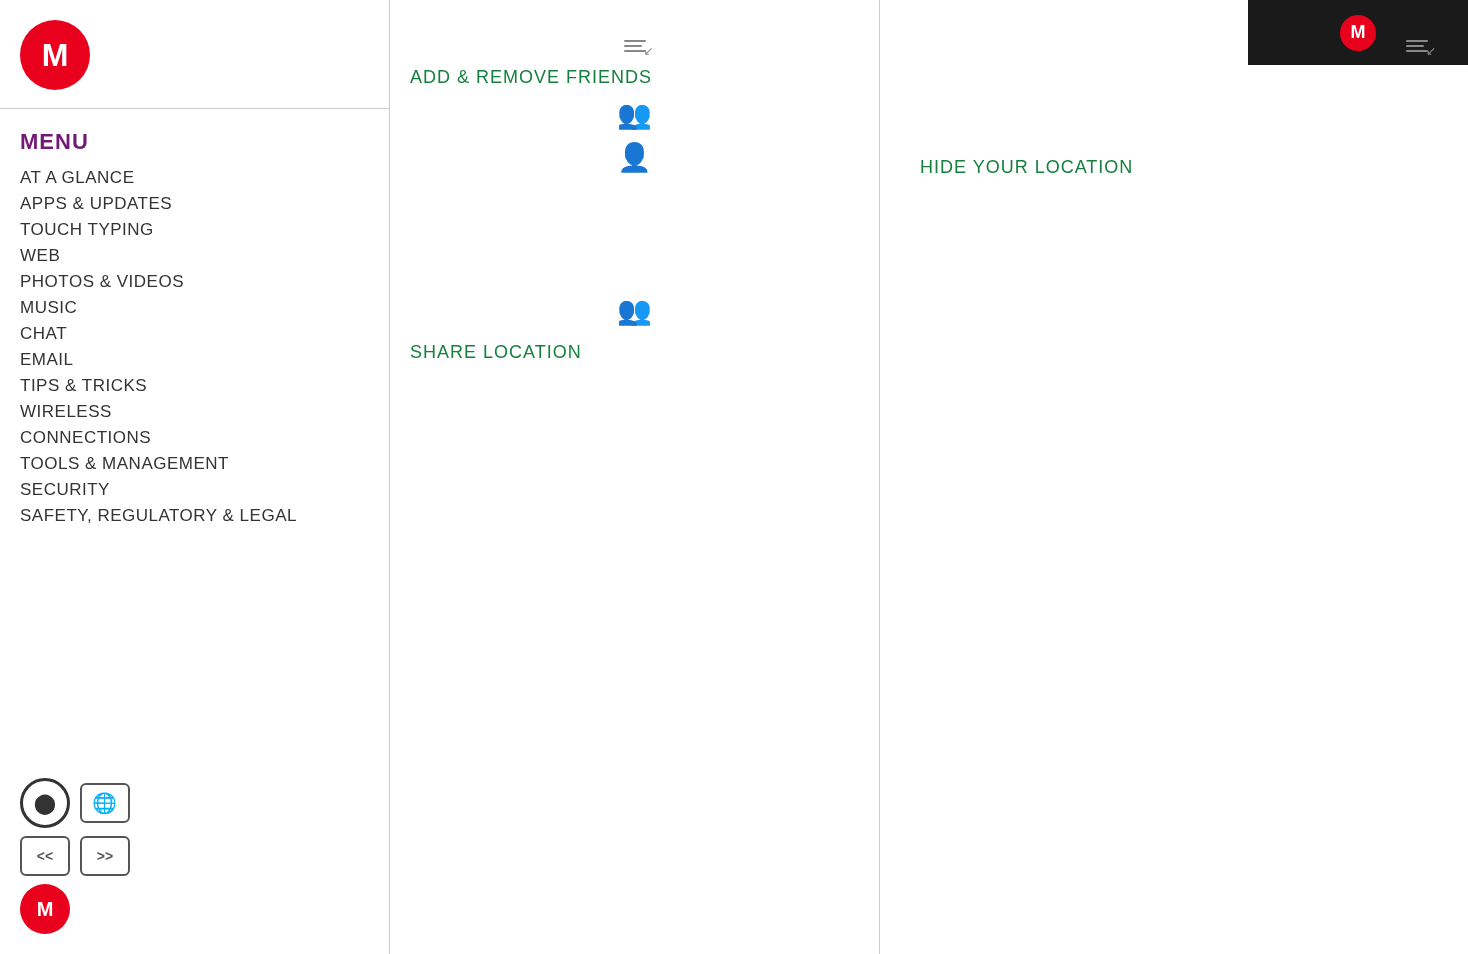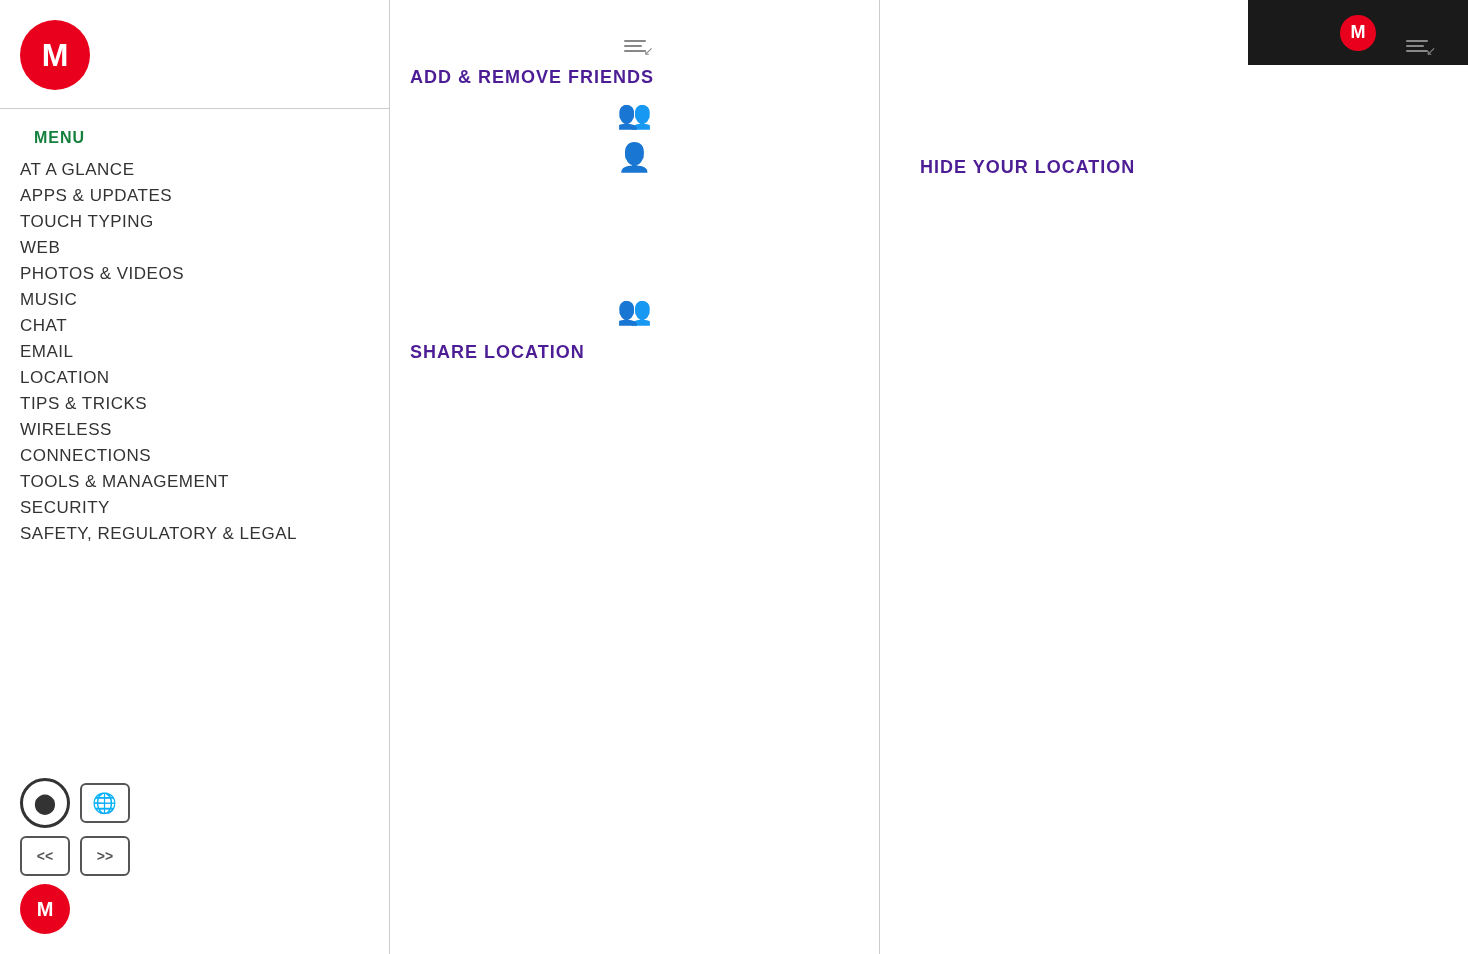--- a/index.html
+++ b/index.html
@@ -37,26 +37,25 @@
     #motorola-logo {
       width: 70px; height: 70px;
       background: #e8001c;
       border-radius: 50%;
       display: flex; align-items: center; justify-content: center;
       color: white; font-weight: 900; font-size: 32px;
       margin-bottom: 8px;
     }
 
     #menu-title {
-      color: #15803d;
+      color: #701a75;
       font-weight: 900;
-      font-size: 16px;
+      font-size: 22px;
       padding: 10px 20px;
       letter-spacing: 1px;
-      margin-left: 14px;
     }
 
     #nav-menu {
       padding: 0 20px;
     }
     .nav-item {
       display: block;
       font-size: 17px;
       font-weight: 400;
       color: #333;
@@ -126,22 +125,22 @@
       padding: 20px;
     }
 
     .section-icon {
       display: flex; justify-content: center;
       margin: 20px 0 10px 0;
       font-size: 24px; color: #888;
     }
 
     .section-heading {
-      color: #4c1d95;
-      font-weight: 700;
+      color: #15803d;
+      font-weight: 400;
       font-size: 18px;
       text-transform: uppercase;
       letter-spacing: 1px;
       margin: 15px 0 10px 0;
     }
 
     .content-icon {
       display: flex; justify-content: center;
       margin: 10px 0;
       font-size: 28px; color: #999;
@@ -192,21 +191,20 @@
   <nav id="nav-menu">
 
   <a class="nav-item">AT A GLANCE</a>
       <a class="nav-item">APPS &amp; UPDATES</a>
       <a class="nav-item">TOUCH TYPING</a>
       <a class="nav-item">WEB</a>
       <a class="nav-item">PHOTOS &amp; VIDEOS</a>
       <a class="nav-item">MUSIC</a>
       <a class="nav-item">CHAT</a>
       <a class="nav-item">EMAIL</a>
-      <a class="nav-item">LOCATION</a>
       <a class="nav-item">TIPS &amp; TRICKS</a>
       <a class="nav-item">WIRELESS</a>
       <a class="nav-item">CONNECTIONS</a>
       <a class="nav-item">TOOLS &amp; MANAGEMENT</a>
       <a class="nav-item">SECURITY</a>
       <a class="nav-item">SAFETY, REGULATORY &amp; LEGAL</a>
     </nav>
 
   <div id="bottom-controls">
     <div class="ctrl-row">

